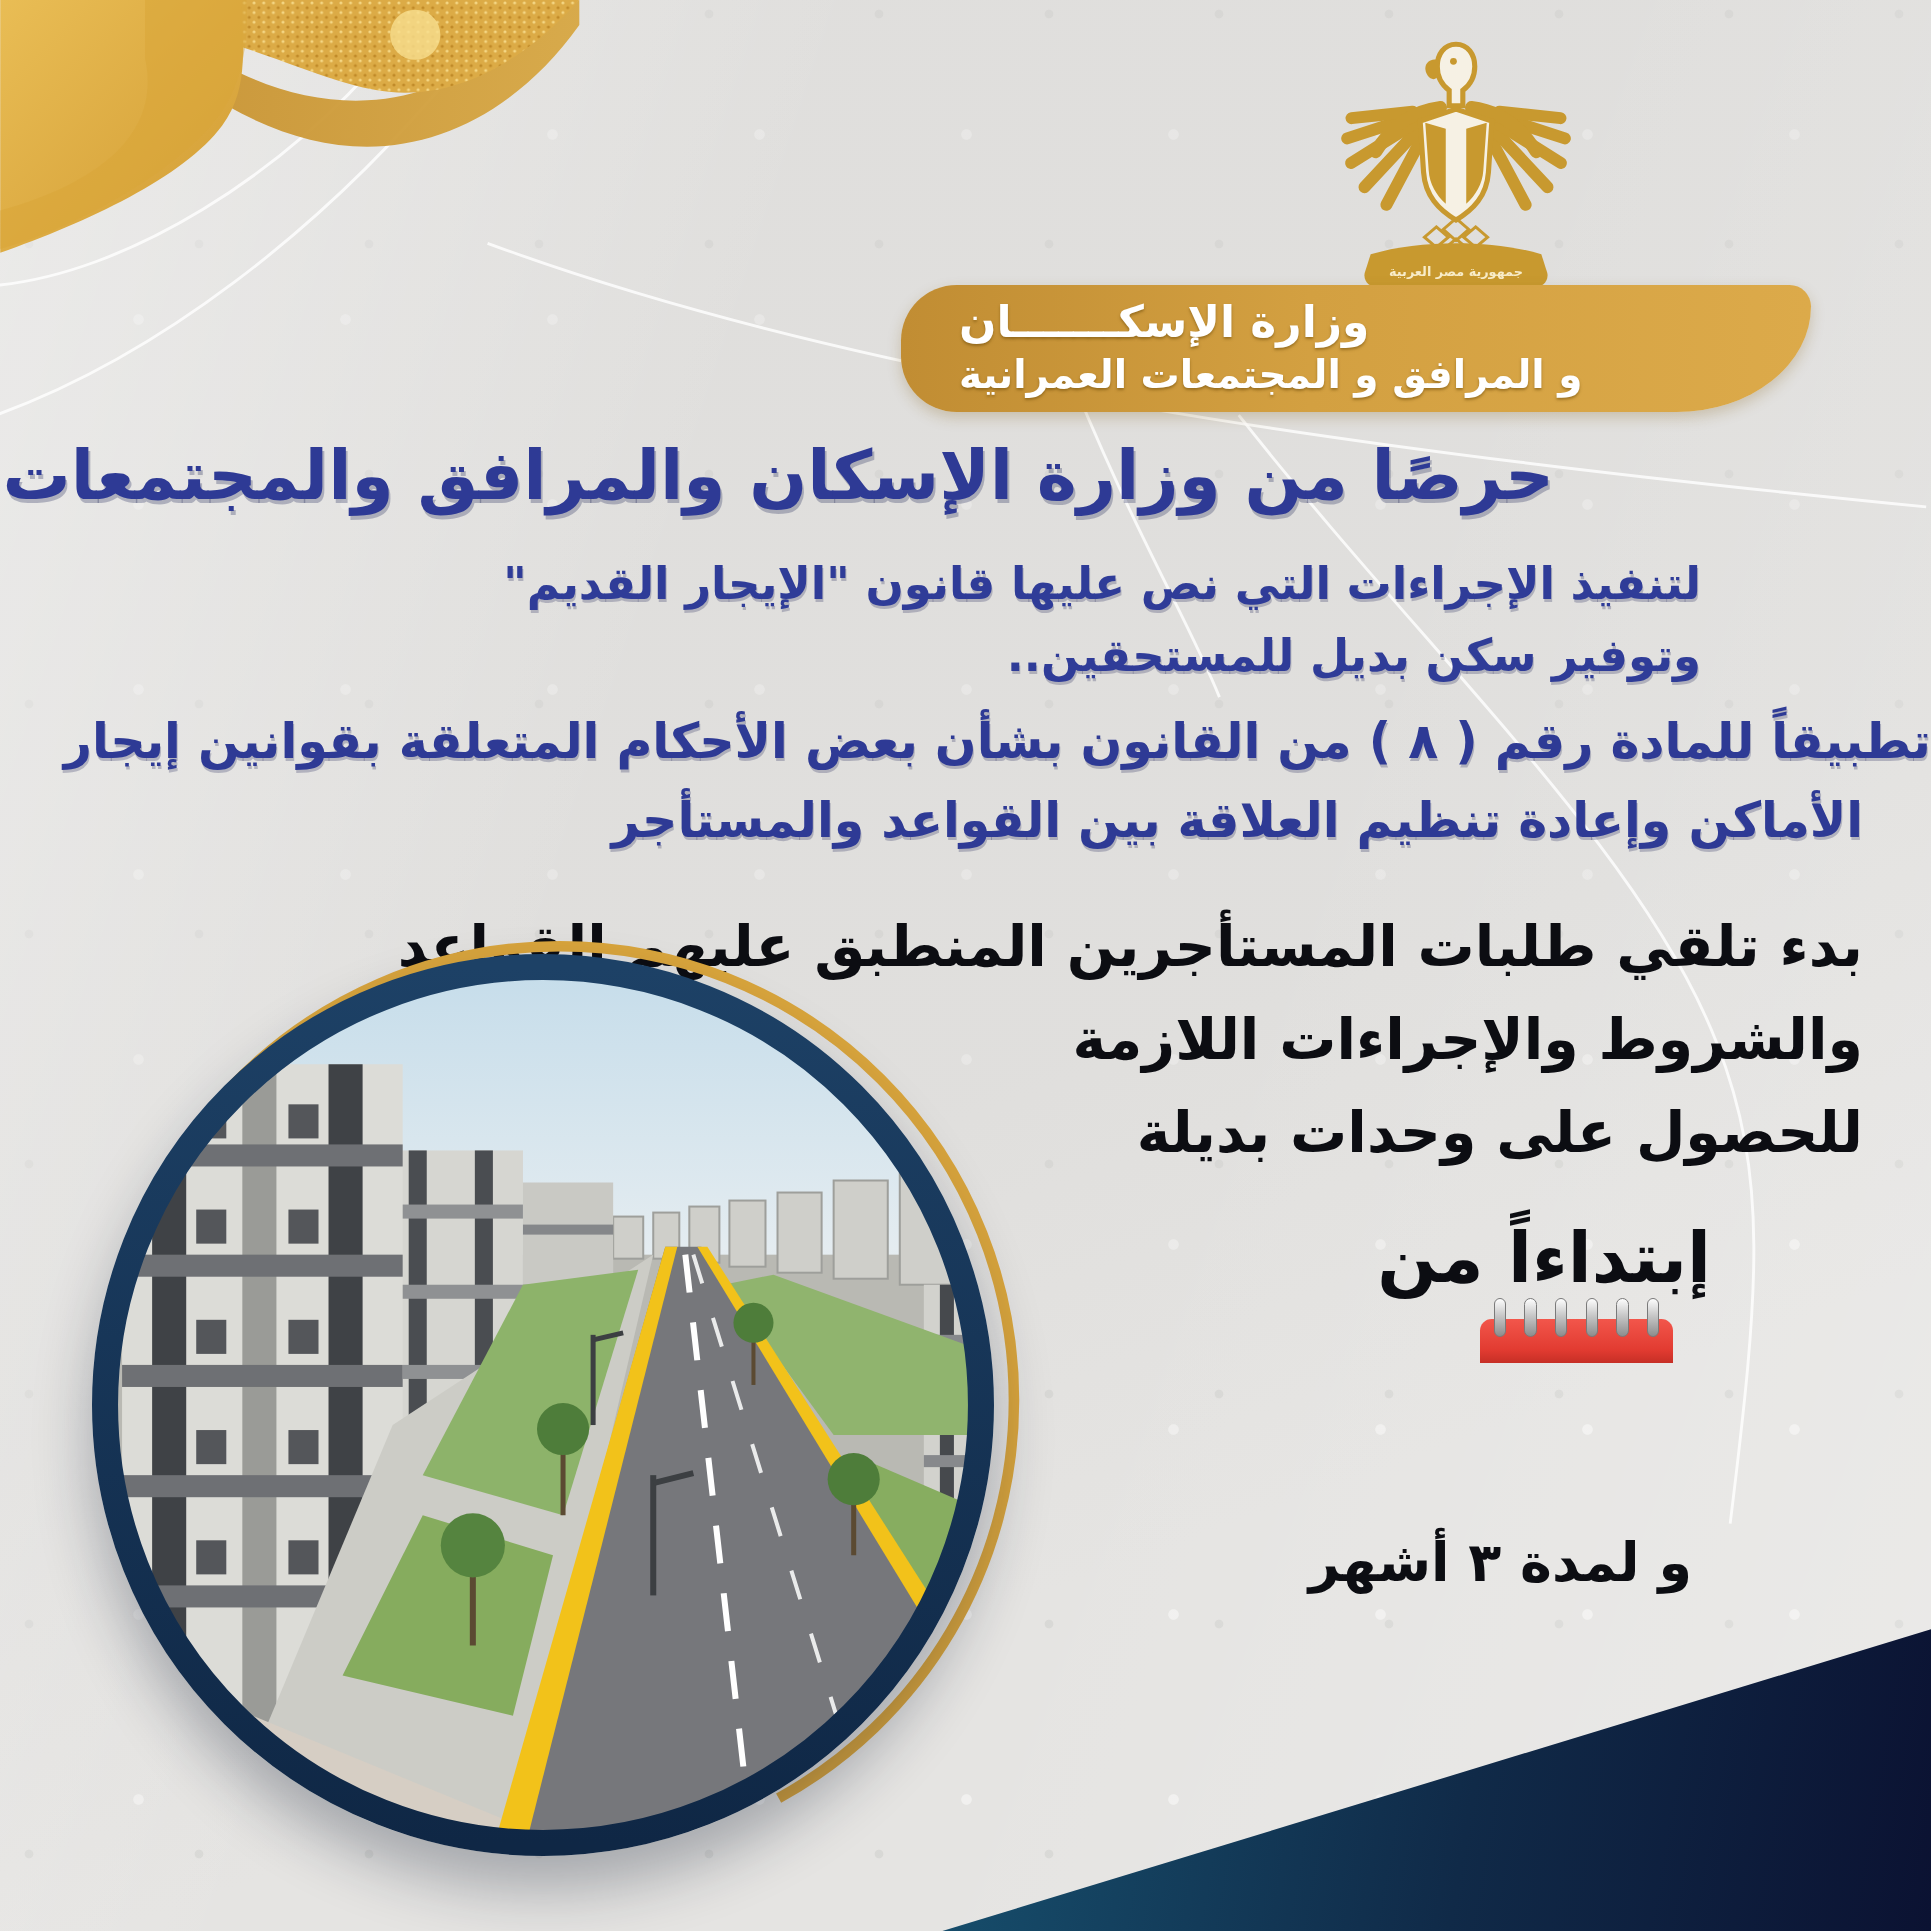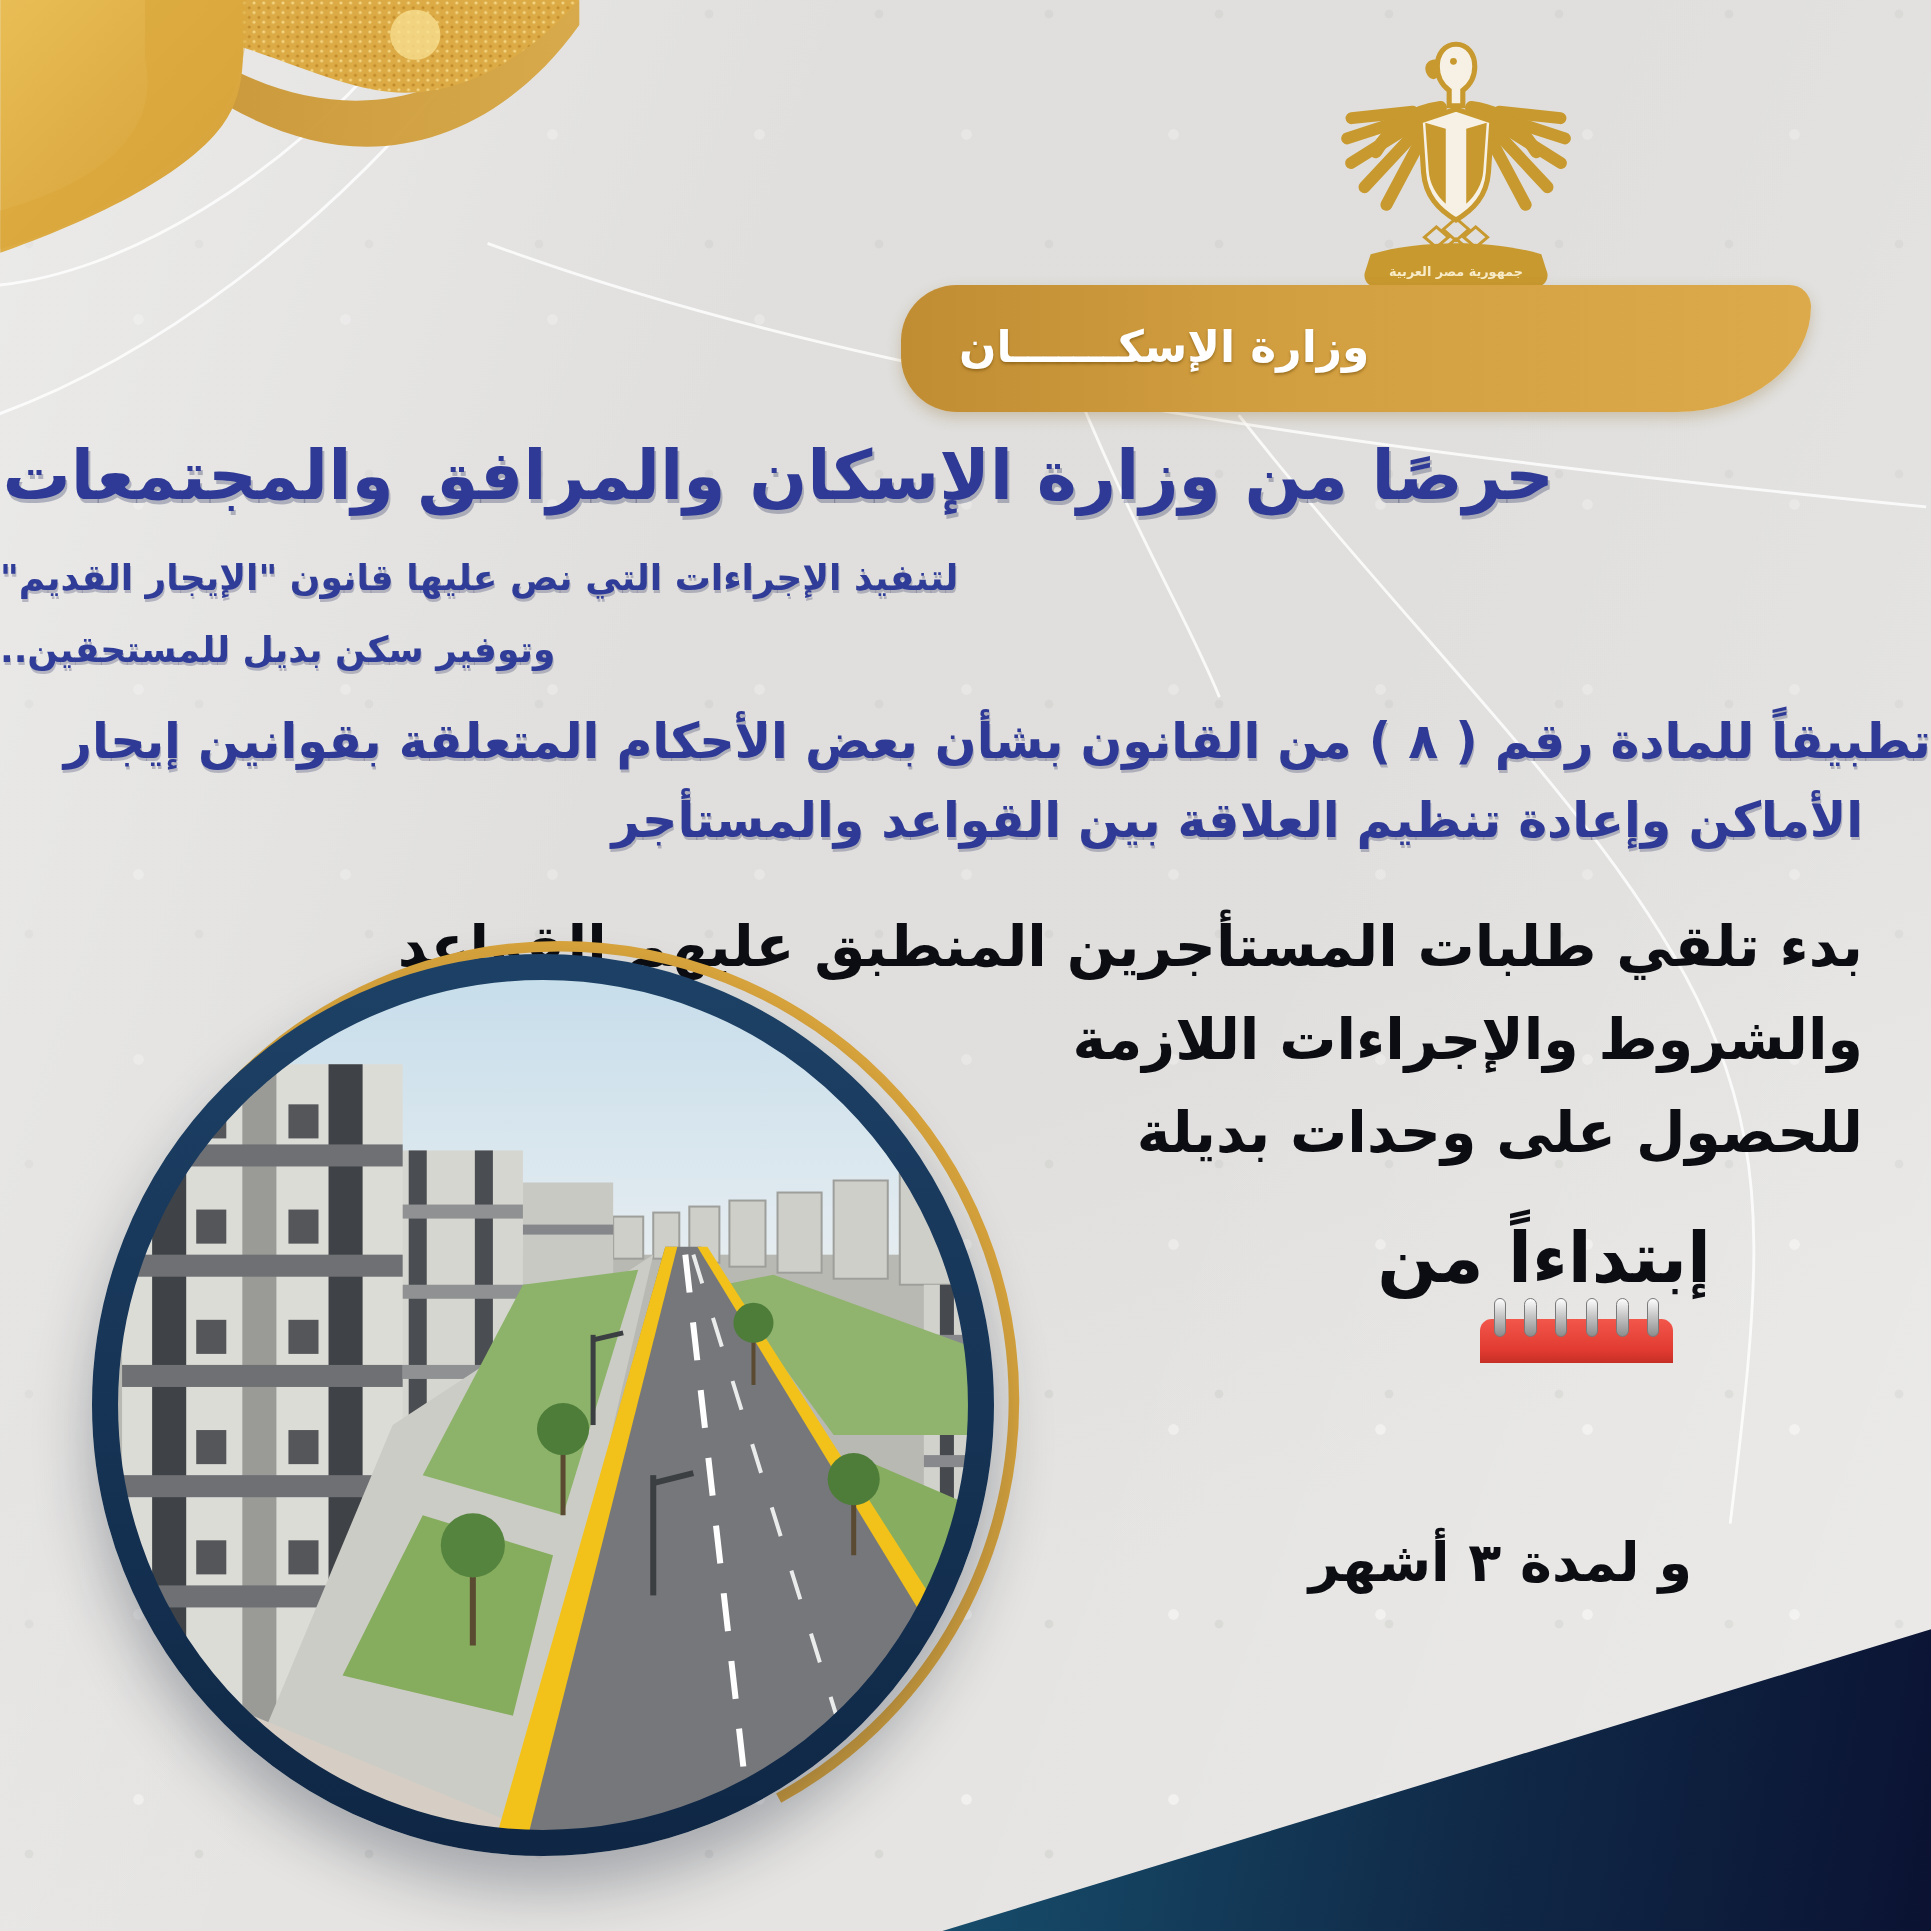--- a/index.html
+++ b/index.html
@@ -33,22 +33,22 @@
     padding:5.8px 29px 9.7px 58px;box-sizing:border-box;
   }
   .ministry-banner .l1{font-size:44px;font-weight:700;color:#fff;
     text-shadow:0 1.9px 2.9px rgba(110,75,10,.55);line-height:56px;}
   .ministry-banner .l2{font-size:39px;font-weight:700;color:#fff;
     text-shadow:0 1.9px 2.9px rgba(110,75,10,.55);line-height:50px;}
 
   .headline{top:436px;left:0;width:1554px;text-align:center;
     font-size:68px;font-weight:700;color:#2e3a95;
     text-shadow:1.9px 3.9px 0 rgba(26,32,82,.28);}
-  .intro-line{left:0;width:1701px;text-align:left;font-weight:700;color:#2f3c98;
-    font-size:36px;text-shadow:1px 2.9px 0 rgba(26,32,82,.25);}
+  .intro-line{left:0;width:1701px;text-align:right;font-weight:700;color:#2f3c98;
+    font-size:45px;text-shadow:1px 2.9px 0 rgba(26,32,82,.25);}
   .intro-1{top:557px;}
   .intro-2{top:629px;}
   .legal-line{left:0;width:1931px;font-weight:700;color:#2e3a95;
     font-size:49px;text-shadow:1px 2.9px 0 rgba(26,32,82,.25);}
   .legal-1{top:713px;}
   .legal-2{top:792px;width:1863px;}
 
   .ann-line{right:68px;text-align:right;font-weight:700;color:#0c0d12;font-size:57px;}
   .ann-1{top:913px;}
   .ann-2{top:1006px;}
@@ -184,20 +184,21 @@
     <path d="M173,234 l14,12 -14,12 -14,-12 z"></path>
     <path d="M150,248 l13,11 -13,11 -13,-11 z"></path>
   </g>
 
   <path d="M50,266 C80,257 115,253 150,253 C185,253 220,257 250,266 L257,288 C259,298 251,305 241,305 L59,305 C49,305 41,298 43,288 Z" fill="#c8992f"></path>
   <text x="150" y="292" text-anchor="middle" font-size="15" font-weight="700" fill="#f8ecc8">جمهورية مصر العربية</text>
 </svg>
 
 <div class="abs ministry-banner">
   <div class="ar l1">وزارة الإسكـــــــان</div>
+  <div class="ar l2">و المرافق و المجتمعات العمرانية</div>
 </div>
 
 <div class="abs ar headline">حرصًا من وزارة الإسكان والمرافق والمجتمعات العمرانية</div>
 <div class="abs ar intro-line intro-1">لتنفيذ الإجراءات التي نص عليها قانون "الإيجار القديم"</div>
 <div class="abs ar intro-line intro-2">وتوفير سكن بديل للمستحقين..</div>
 <div class="abs ar legal-line legal-1">تطبيقاً للمادة رقم ( ٨ ) من القانون بشأن بعض الأحكام المتعلقة بقوانين إيجار</div>
 <div class="abs ar legal-line legal-2">الأماكن وإعادة تنظيم العلاقة بين القواعد والمستأجر</div>
 
 <div class="abs ar ann-line ann-1">بدء تلقي طلبات المستأجرين المنطبق عليهم القواعد</div>
 <div class="abs ar ann-line ann-2">والشروط والإجراءات اللازمة</div>

